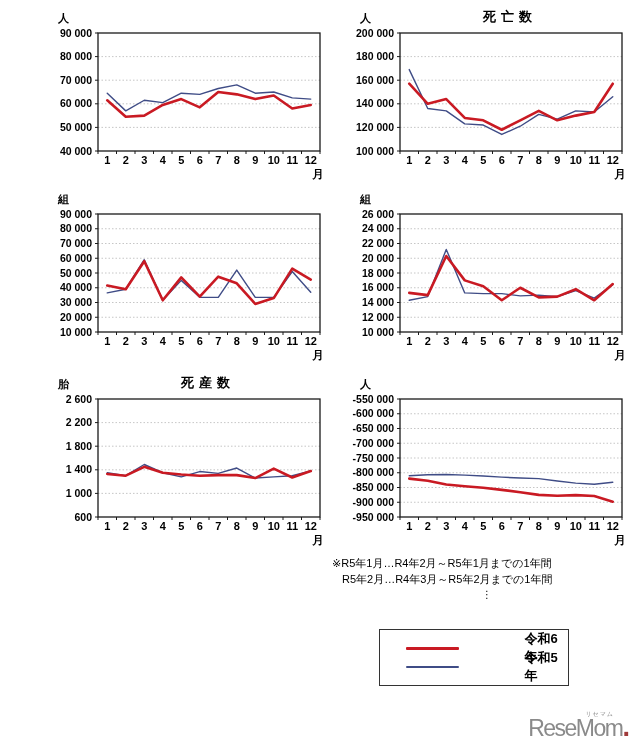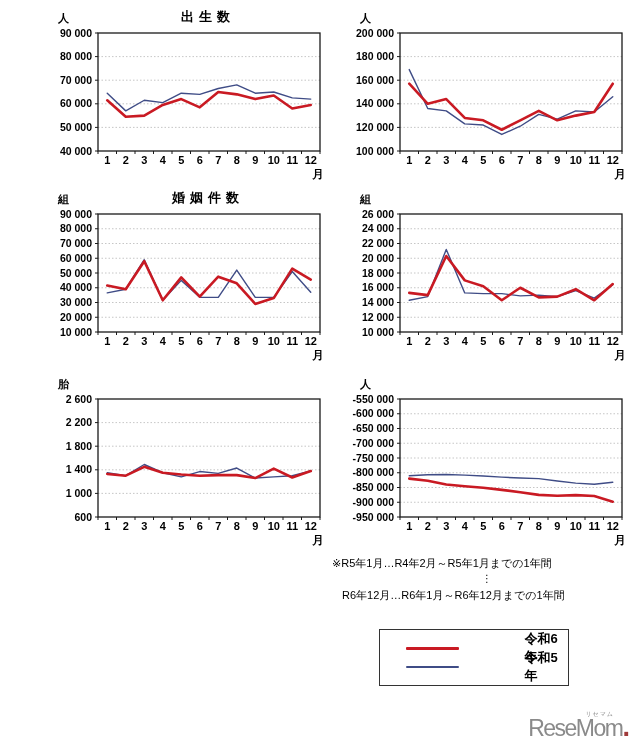--- a/index.html
+++ b/index.html
@@ -33,21 +33,20 @@
   .logo-dot{font-size:27px;font-weight:bold;color:#a03a3a;}
 </style>
 </head>
 <body>
 
 <div class="page">
 
   <div class="panel" style="left:28px;top:8px;">
     <div class="panel-header">
       <span class="unit">人</span>
-      <span class="title spaced">出生数</span>
     </div>
     <svg class="plot" viewBox="0 0 300 158" width="300" height="158">
         <line x1="67" y1="8" x2="70" y2="8" stroke="#1a1a1a" stroke-width="1"></line>
         <text x="64" y="11.5" text-anchor="end" font-size="10.5" font-weight="600" fill="#000">90 000</text>
         <line x1="70" y1="31.6" x2="292" y2="31.6" stroke="#b8b8b8" stroke-width="0.8" stroke-dasharray="1.5,2"></line>
         <line x1="67" y1="31.6" x2="70" y2="31.6" stroke="#1a1a1a" stroke-width="1"></line>
         <text x="64" y="35.1" text-anchor="end" font-size="10.5" font-weight="600" fill="#000">80 000</text>
         <line x1="70" y1="55.2" x2="292" y2="55.2" stroke="#b8b8b8" stroke-width="0.8" stroke-dasharray="1.5,2"></line>
         <line x1="67" y1="55.2" x2="70" y2="55.2" stroke="#1a1a1a" stroke-width="1"></line>
         <text x="64" y="58.7" text-anchor="end" font-size="10.5" font-weight="600" fill="#000">70 000</text>
@@ -87,20 +86,21 @@
         <text x="282.75" y="139" text-anchor="middle" font-size="11" font-weight="600" fill="#000">12</text>
         <text x="290" y="153" text-anchor="middle" font-size="11.5" font-weight="600" fill="#000">月</text>
         <polyline points="79.25,68.18 97.75,85.88000000000001 116.25,75.25999999999999 134.75,77.61999999999999 153.25,68.18 171.75,69.36 190.25,63.459999999999994 208.75,59.92 227.25,68.18 245.75,67 264.25,72.9 282.75,74.08000000000001" fill="none" stroke="#3f4c86" stroke-width="1.4" stroke-linejoin="round" stroke-linecap="round"></polyline>
         <polyline points="79.25,75.25999999999999 97.75,91.78 116.25,90.6 134.75,79.98 153.25,74.08000000000001 171.75,82.34 190.25,67 208.75,69.36 227.25,74.08000000000001 245.75,70.54 264.25,83.52 282.75,79.98" fill="none" stroke="#c91a23" stroke-width="2.6" stroke-linejoin="round" stroke-linecap="round"></polyline>
       </svg>
   </div>
 
   <div class="panel" style="left:330px;top:8px;">
     <div class="panel-header">
       <span class="unit">人</span>
+      <span class="title spaced">死亡数</span>
     </div>
     <svg class="plot" viewBox="0 0 300 158" width="300" height="158">
         <line x1="67" y1="8" x2="70" y2="8" stroke="#1a1a1a" stroke-width="1"></line>
         <text x="64" y="11.5" text-anchor="end" font-size="10.5" font-weight="600" fill="#000">200 000</text>
         <line x1="70" y1="31.6" x2="292" y2="31.6" stroke="#b8b8b8" stroke-width="0.8" stroke-dasharray="1.5,2"></line>
         <line x1="67" y1="31.6" x2="70" y2="31.6" stroke="#1a1a1a" stroke-width="1"></line>
         <text x="64" y="35.1" text-anchor="end" font-size="10.5" font-weight="600" fill="#000">180 000</text>
         <line x1="70" y1="55.2" x2="292" y2="55.2" stroke="#b8b8b8" stroke-width="0.8" stroke-dasharray="1.5,2"></line>
         <line x1="67" y1="55.2" x2="70" y2="55.2" stroke="#1a1a1a" stroke-width="1"></line>
         <text x="64" y="58.7" text-anchor="end" font-size="10.5" font-weight="600" fill="#000">160 000</text>
@@ -140,21 +140,20 @@
         <text x="282.75" y="139" text-anchor="middle" font-size="11" font-weight="600" fill="#000">12</text>
         <text x="290" y="153" text-anchor="middle" font-size="11.5" font-weight="600" fill="#000">月</text>
         <polyline points="79.25,44.58 97.75,83.52 116.25,85.88000000000001 134.75,98.86 153.25,100.04 171.75,109.48 190.25,101.22 208.75,89.41999999999999 227.25,94.14 245.75,85.88000000000001 264.25,87.06 282.75,71.72" fill="none" stroke="#3f4c86" stroke-width="1.4" stroke-linejoin="round" stroke-linecap="round"></polyline>
         <polyline points="79.25,58.74 97.75,78.8 116.25,74.08000000000001 134.75,92.96 153.25,95.32 171.75,104.75999999999999 190.25,95.32 208.75,85.88000000000001 227.25,95.32 245.75,90.6 264.25,87.06 282.75,58.74" fill="none" stroke="#c91a23" stroke-width="2.6" stroke-linejoin="round" stroke-linecap="round"></polyline>
       </svg>
   </div>
 
   <div class="panel" style="left:28px;top:189px;">
     <div class="panel-header">
       <span class="unit">組</span>
-      <span class="title spaced">婚姻件数</span>
     </div>
     <svg class="plot" viewBox="0 0 300 158" width="300" height="158">
         <line x1="67" y1="8" x2="70" y2="8" stroke="#1a1a1a" stroke-width="1"></line>
         <text x="64" y="11.5" text-anchor="end" font-size="10.5" font-weight="600" fill="#000">90 000</text>
         <line x1="70" y1="22.75" x2="292" y2="22.75" stroke="#b8b8b8" stroke-width="0.8" stroke-dasharray="1.5,2"></line>
         <line x1="67" y1="22.75" x2="70" y2="22.75" stroke="#1a1a1a" stroke-width="1"></line>
         <text x="64" y="26.25" text-anchor="end" font-size="10.5" font-weight="600" fill="#000">80 000</text>
         <line x1="70" y1="37.5" x2="292" y2="37.5" stroke="#b8b8b8" stroke-width="0.8" stroke-dasharray="1.5,2"></line>
         <line x1="67" y1="37.5" x2="70" y2="37.5" stroke="#1a1a1a" stroke-width="1"></line>
         <text x="64" y="41" text-anchor="end" font-size="10.5" font-weight="600" fill="#000">70 000</text>
@@ -265,20 +264,21 @@
         <text x="282.75" y="139" text-anchor="middle" font-size="11" font-weight="600" fill="#000">12</text>
         <text x="290" y="153" text-anchor="middle" font-size="11.5" font-weight="600" fill="#000">月</text>
         <polyline points="79.25,94.2875 97.75,90.6 116.25,43.4 134.75,86.9125 153.25,87.65 171.75,87.65 190.25,89.8625 208.75,89.125 227.25,90.6 245.75,84.7 264.25,92.075 282.75,78.8" fill="none" stroke="#3f4c86" stroke-width="1.4" stroke-linejoin="round" stroke-linecap="round"></polyline>
         <polyline points="79.25,86.9125 97.75,89.125 116.25,50.0375 134.75,74.375 153.25,80.275 171.75,94.2875 190.25,81.75 208.75,91.3375 227.25,90.6 245.75,83.225 264.25,94.2875 282.75,78.0625" fill="none" stroke="#c91a23" stroke-width="2.6" stroke-linejoin="round" stroke-linecap="round"></polyline>
       </svg>
   </div>
 
   <div class="panel" style="left:28px;top:374px;">
     <div class="panel-header">
       <span class="unit">胎</span>
+      <span class="title spaced">死産数</span>
     </div>
     <svg class="plot" viewBox="0 0 300 158" width="300" height="158">
         <line x1="67" y1="8" x2="70" y2="8" stroke="#1a1a1a" stroke-width="1"></line>
         <text x="64" y="11.5" text-anchor="end" font-size="10.5" font-weight="600" fill="#000">2 600</text>
         <line x1="70" y1="31.6" x2="292" y2="31.6" stroke="#b8b8b8" stroke-width="0.8" stroke-dasharray="1.5,2"></line>
         <line x1="67" y1="31.6" x2="70" y2="31.6" stroke="#1a1a1a" stroke-width="1"></line>
         <text x="64" y="35.1" text-anchor="end" font-size="10.5" font-weight="600" fill="#000">2 200</text>
         <line x1="70" y1="55.2" x2="292" y2="55.2" stroke="#b8b8b8" stroke-width="0.8" stroke-dasharray="1.5,2"></line>
         <line x1="67" y1="55.2" x2="70" y2="55.2" stroke="#1a1a1a" stroke-width="1"></line>
         <text x="64" y="58.7" text-anchor="end" font-size="10.5" font-weight="600" fill="#000">1 800</text>
@@ -379,22 +379,22 @@
         <text x="264.25" y="139" text-anchor="middle" font-size="11" font-weight="600" fill="#000">11</text>
         <text x="282.75" y="139" text-anchor="middle" font-size="11" font-weight="600" fill="#000">12</text>
         <text x="290" y="153" text-anchor="middle" font-size="11.5" font-weight="600" fill="#000">月</text>
         <polyline points="79.25,84.7 97.75,83.815 116.25,83.52 134.75,84.11 153.25,84.99499999999999 171.75,86.175 190.25,87.06 208.75,87.65 227.25,90.00999999999999 245.75,92.075 264.25,93.25500000000001 282.75,91.19" fill="none" stroke="#3f4c86" stroke-width="1.4" stroke-linejoin="round" stroke-linecap="round"></polyline>
         <polyline points="79.25,87.65 97.75,89.715 116.25,93.55 134.75,95.32 153.25,96.79499999999999 171.75,98.86 190.25,101.22 208.75,103.875 227.25,104.75999999999999 245.75,104.16999999999999 264.25,105.055 282.75,110.66" fill="none" stroke="#c91a23" stroke-width="2.6" stroke-linejoin="round" stroke-linecap="round"></polyline>
       </svg>
   </div>
 
   <div class="notes">
     <p>※R5年1月…R4年2月～R5年1月までの1年間</p>
+    <p class="note-indent">R5年2月…R4年3月～R5年2月までの1年間</p>
     <p class="note-dots">⋮</p>
-    <p class="note-indent">R6年12月…R6年1月～R6年12月までの1年間</p>
   </div>
 
   <div class="legend">
     <div class="legend-row">
       <span class="swatch" style="background: rgb(201, 26, 35); height: 3px;"></span>
       <span class="legend-label">令和6年</span>
     </div>
     <div class="legend-row">
       <span class="swatch" style="background: rgb(63, 76, 134); height: 1.5px;"></span>
       <span class="legend-label">令和5年</span>

